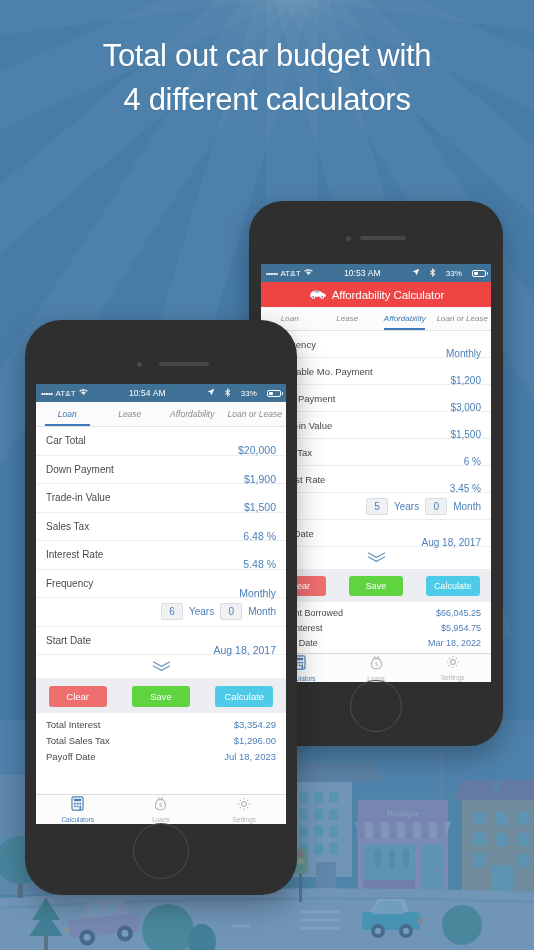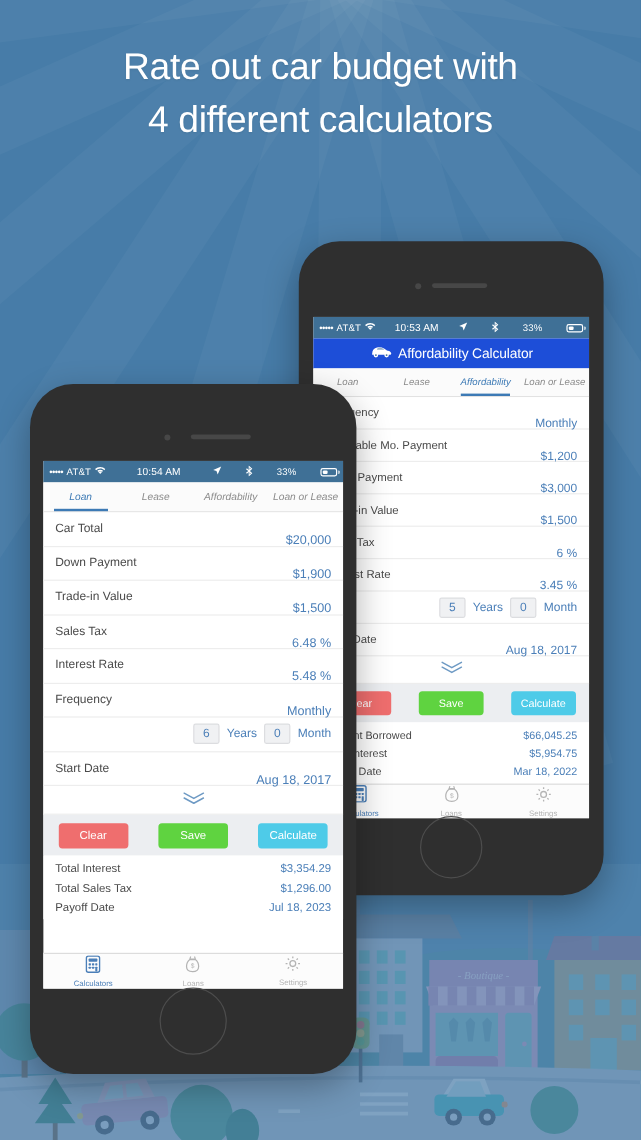--- a/index.html
+++ b/index.html
@@ -65,30 +65,30 @@
          background:#ffffff; }
 
   .statusbar {
     height:18px; background:#3f7096; color:#ffffff;
     display:flex; align-items:center; padding:0 5px;
     font-size:8px; letter-spacing:0.1px; flex:none;
   }
   .sb-left { display:flex; align-items:center; gap:3px; }
   .dots { letter-spacing:-0.5px; font-size:8px; }
   .sb-mid { flex:1; text-align:center; font-size:8.5px; }
-  .sb-right { display:flex; align-items:center; gap:20px; font-size:8px; }
+  .sb-right { display:flex; align-items:center; gap:10px; font-size:8px; }
   .batt { width:14px; height:7px; border:1px solid #fff; border-radius:2px;
           position:relative; display:inline-block; }
   .batt::after { content:""; position:absolute; right:-3px; top:1.5px; width:1.5px;
                  height:3px; background:#fff; border-radius:0 1px 1px 0; }
   .batt i { position:absolute; left:1px; top:1px; bottom:1px; width:33%;
             background:#fff; border-radius:1px; display:block; }
 
   .navbar {
-    background:#1d4ed8; color:#fff; flex:none;
+    background:#ef4444; color:#fff; flex:none;
     display:flex; align-items:center; justify-content:center; gap:5px;
   }
   #phone-front .navbar { height:27px; }
   #phone-back .navbar { height:25px; }
   .navtitle { font-size:12.5px; font-weight:400; letter-spacing:-0.1px; }
   #phone-back .navtitle { font-size:11.5px; }
 
   .tabs { display:flex; background:#fbfbfb; border-bottom:1px solid #e2e2e2;
           flex:none; }
   #phone-front .tabs { height:25px; }
@@ -284,21 +284,21 @@
     </g>
     <g>
       <rect x="18" y="150" width="5" height="28" fill="#7a6a5a"></rect>
       <circle cx="20" cy="140" r="24" fill="#4a9a8c"></circle>
     </g>
   </svg>
   <div class="cityveil"></div>
 </div>
 
 <div id="headline">
-  <div>Rate out car budget with</div>
+  <div>Total out car budget with</div>
   <div>4 different calculators</div>
 </div>
 
 <div class="phone" id="phone-back">
   <div class="cam"></div>
   <div class="speaker"></div>
   <div class="screen">
     <div class="app" id="app-back">
         <div class="statusbar">
           <div class="sb-left">

